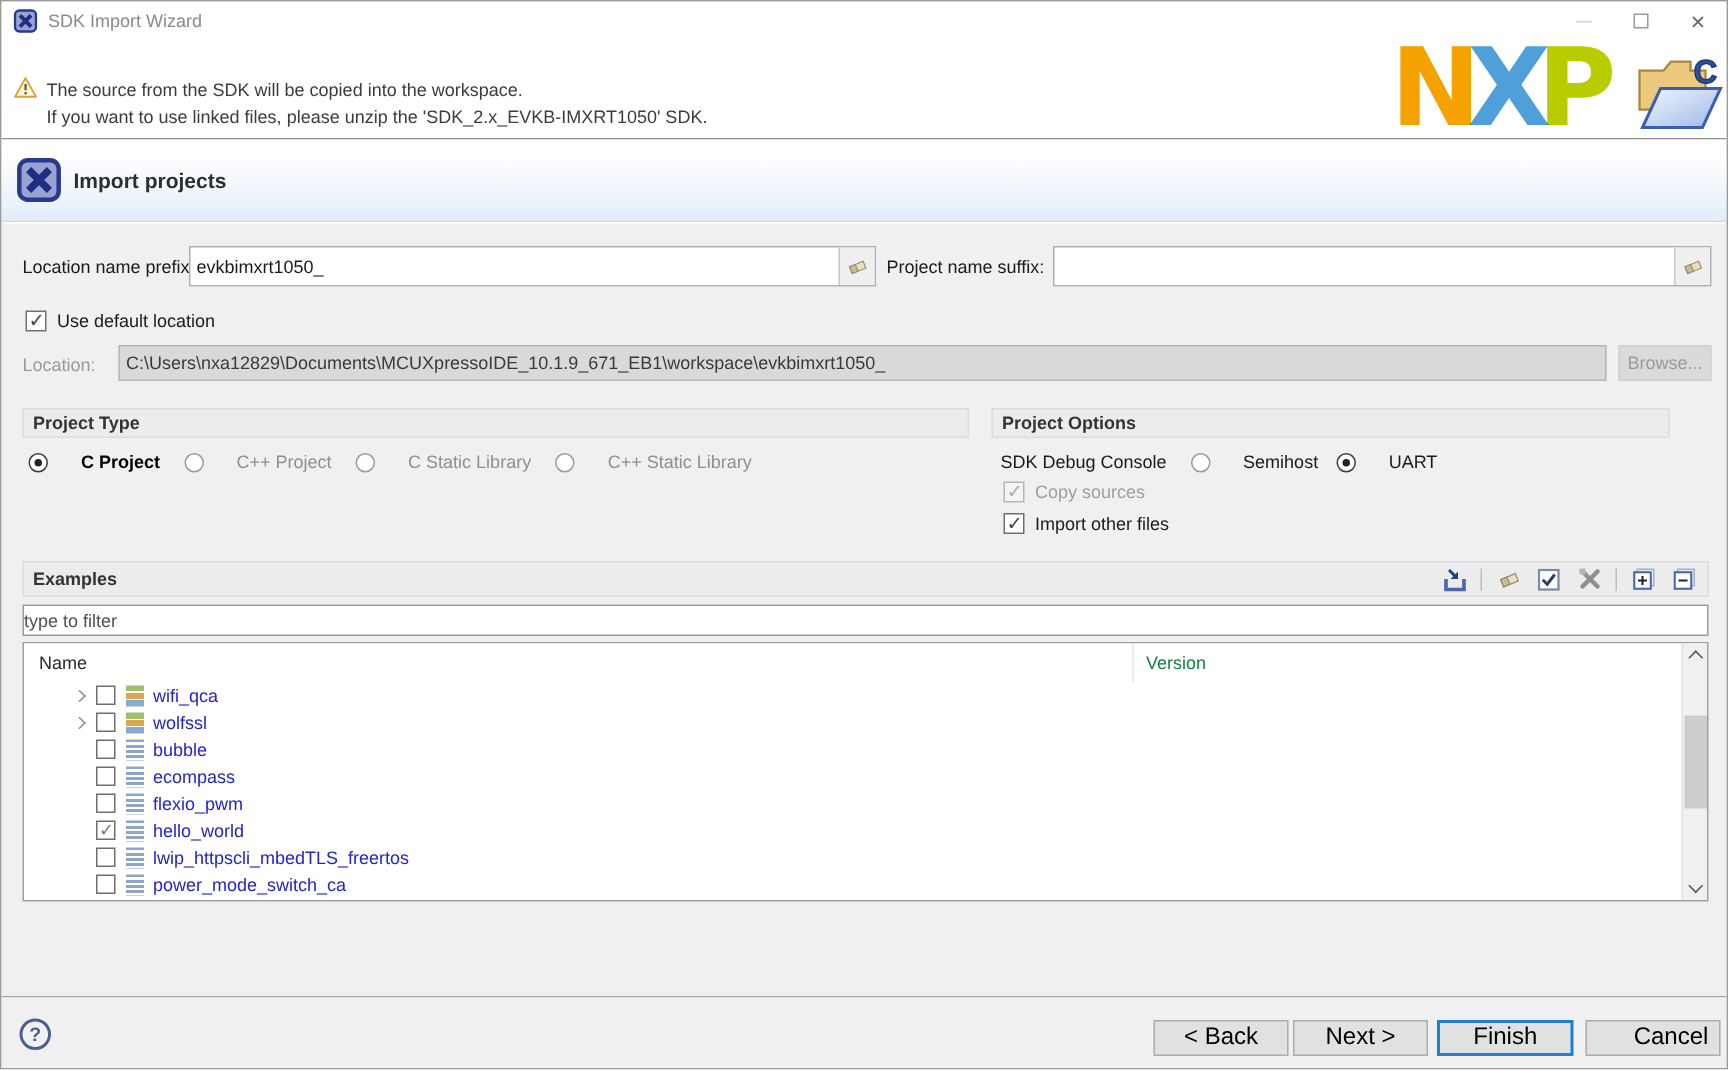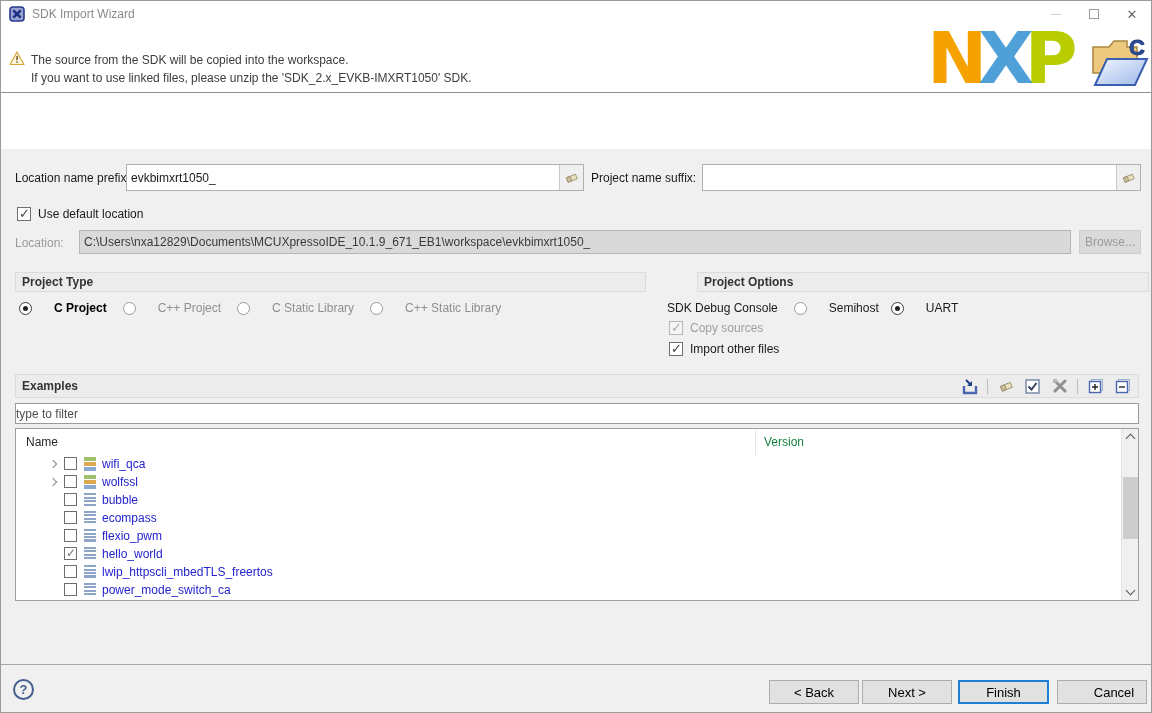--- a/index.html
+++ b/index.html
@@ -89,21 +89,21 @@
   .scrollbar { position:absolute; right:0; top:0; width:17px; height:171px; background:#f0f0f0; border-left:1px solid #e3e3e3; }
   .sb-arrow { position:absolute; left:5px; width:7px; height:7px; border-top:1px solid #555; border-right:1px solid #555; }
   .sb-up { top:6px; transform:rotate(-45deg); }
   .sb-down { bottom:6px; transform:rotate(135deg); }
   .sb-thumb { position:absolute; left:1px; top:48px; width:15px; height:62px; background:#cdcdcd; }
 
   
   .footer-line { position:absolute; left:0; top:663px; width:100%; height:1px; background:#a6a6a6; }
   .footer { position:absolute; left:0; top:664px; width:100%; height:49px; background:#f0f0f0; }
   .help-btn { position:absolute; left:12px; top:14px; width:21px; height:21px; border:2px solid #47608f; border-radius:50%; color:#47608f; font-weight:bold; font-size:13px; display:flex; align-items:center; justify-content:center; }
-  .btn { position:absolute; top:15px; height:24px; background:#e1e1e1; border:1px solid #adadad; display:flex; align-items:center; justify-content:center; font-size:13px; color:#000; }
+  .btn { position:absolute; top:15px; height:24px; background:#e1e1e1; border:1px solid #adadad; display:flex; align-items:center; justify-content:center; font-size:16px; color:#000; }
   .btn-back { left:768px; width:90px; }
   .btn-next { left:861px; width:90px; }
   .btn-finish { left:957px; width:91px; border:2px solid #1e80d2; }
   .btn-cancel { left:1056px; width:90px;padding-left:24px; }
 </style>
 </head>
 <body>
 
 <div class="window">
 
@@ -146,20 +146,27 @@
           <linearGradient id="fg" x1="0" y1="0" x2="1" y2="1">
         <stop offset="0" stop-color="#f2f7ff"></stop>
             <stop offset="1" stop-color="#9db8e8"></stop>
       </linearGradient>
         </defs>
       <path d="M8 52 L20 26 L60 26 L48 52 Z" fill="url(#fg)" stroke="#3a5fb0" stroke-width="2"></path>
     </svg>
   </div>
   <div class="banner-line"></div>
 
+  <div class="header-band">
+    <svg class="wizard-icon" viewBox="0 0 16 16">
+      <rect x="1" y="1" width="14" height="14" rx="3" fill="#99a2d2" stroke="#273a8f" stroke-width="1.6"></rect>
+      <path d="M4.3 4.3 L11.7 11.7 M11.7 4.3 L4.3 11.7" stroke="#1d2f80" stroke-width="2.6"></path>
+    </svg>
+    <div class="wizard-title">Import projects</div>
+  </div>
 
   <div class="form-bg"></div>
 
   <div class="lbl" style="left:14px; top:170px;">Location name prefix:</div>
   <div class="field" style="left:125px; top:163px; width:458px; height:27px;">
     <input value="evkbimxrt1050_" style="">
     <span class="eraser-btn">
       <svg width="15" height="13" viewBox="0 0 18 16">
           <g transform="rotate(-22 9 8)">
             <rect x="3" y="6" width="12" height="6" fill="#e8e0c0" stroke="#9a8f6a"></rect>
@@ -205,21 +212,21 @@
       <span class="radio-item">
         <span class="radio"></span>
         <span>C Static Library</span>
       </span>
       <span class="radio-item">
         <span class="radio"></span>
         <span>C++ Static Library</span>
       </span>
     </div>
 
-  <div class="group-header" style="left:696px; top:271px; width:452px;">
+  <div class="group-header" style="left:660px; top:271px; width:452px;">
     <span>Project Options</span>
   </div>
   <div class="options-row" style="left:666px; top:299px; height:16px;">
     <span>SDK Debug Console</span>
     <span class="options-row" id="debug-options" style="position:static; display:inline-flex;">
         <span class="radio-item">
           <span class="radio"></span>
           <span>Semihost</span>
         </span>
         <span class="radio-item selected">

